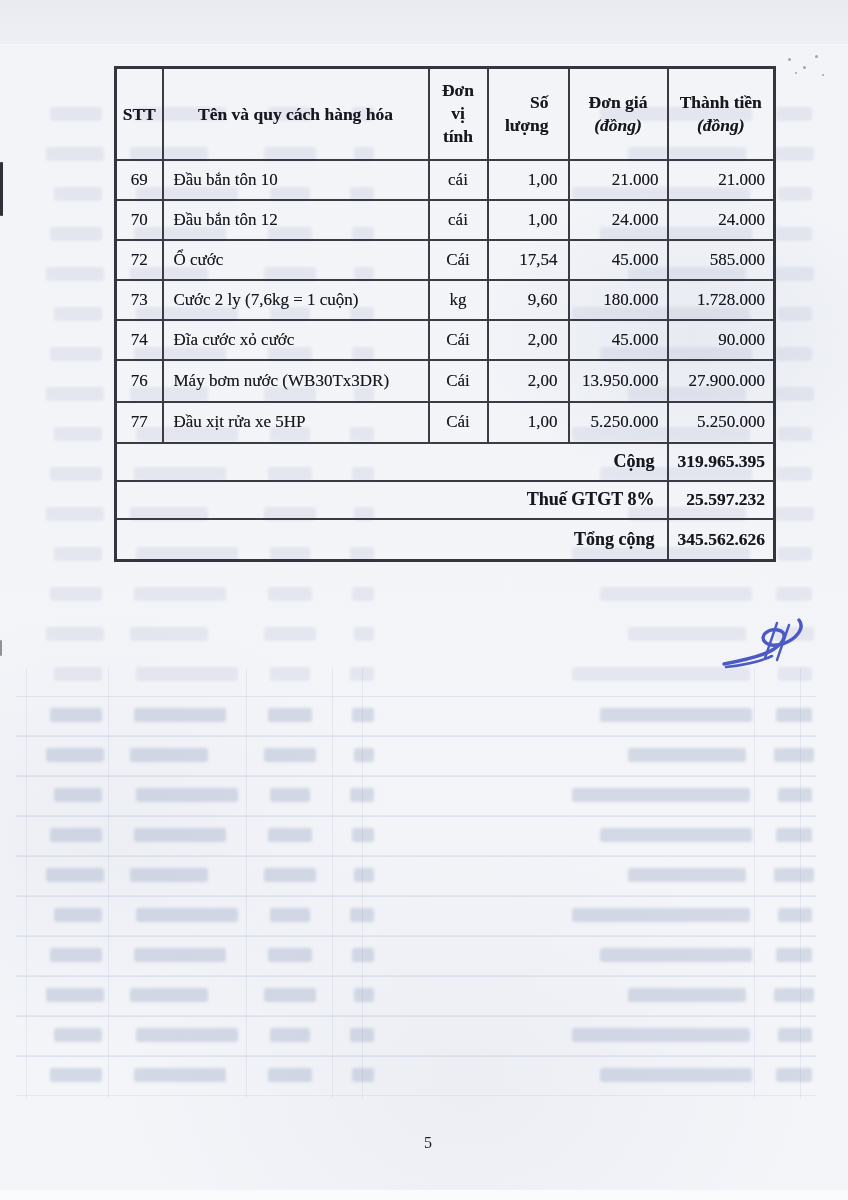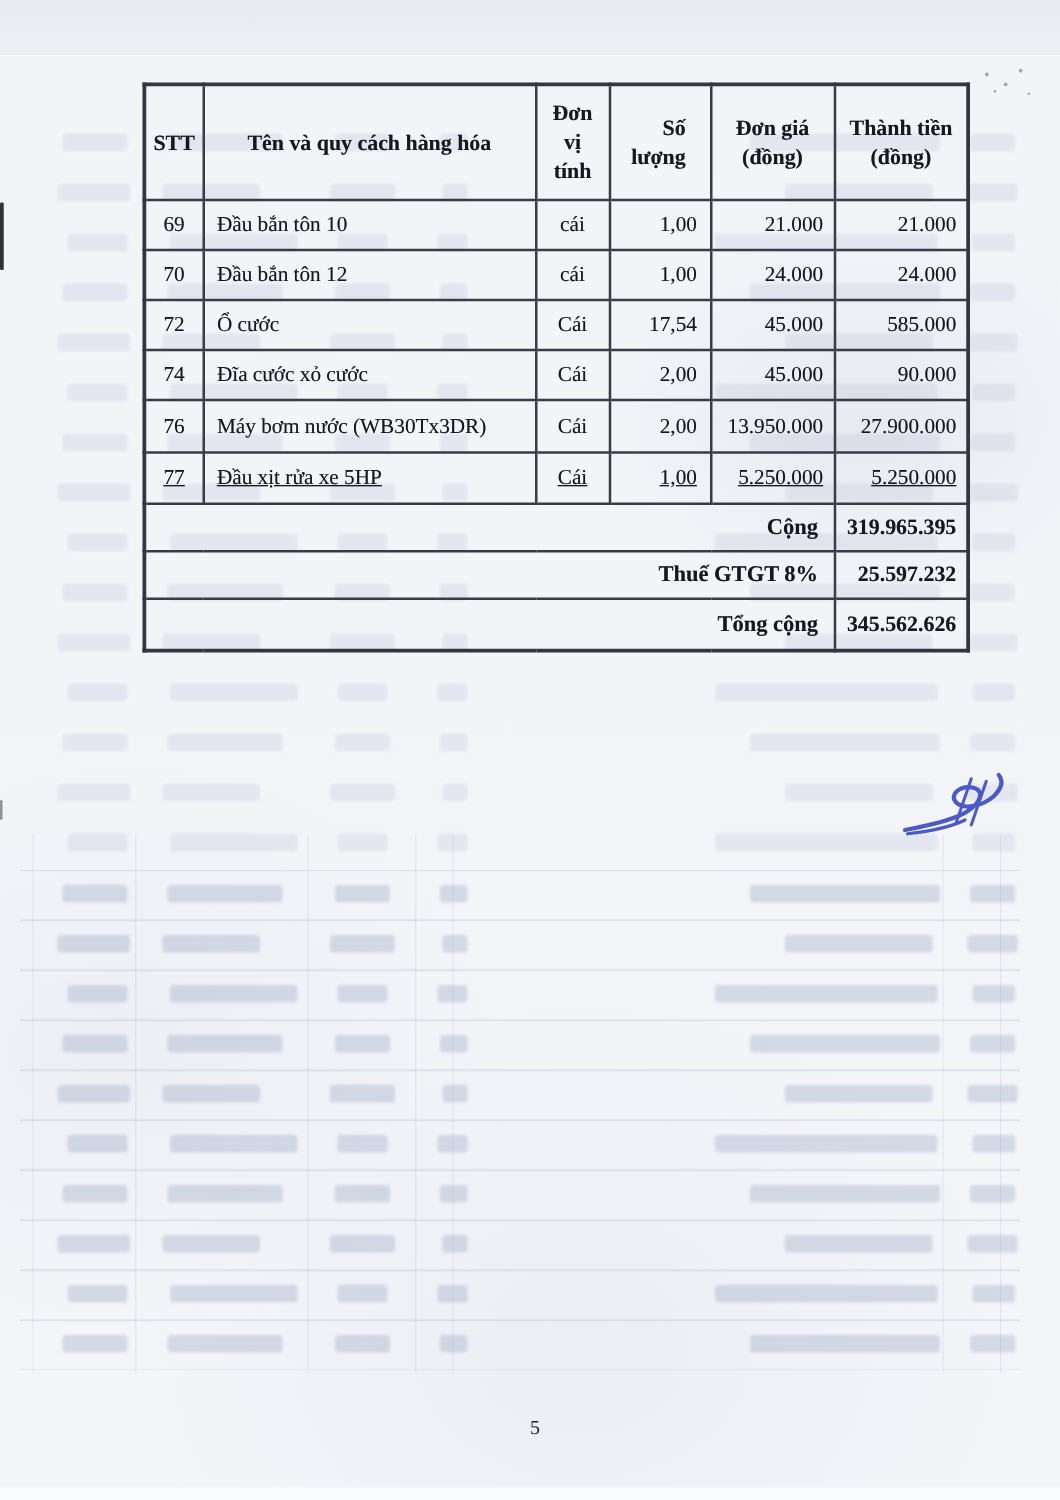--- a/index.html
+++ b/index.html
@@ -40,36 +40,36 @@
   table.items col.c-price{width:99px}
   table.items col.c-total{width:107px}
   table.items td,table.items th{
     border:2px solid #3b3b45;vertical-align:middle;
     text-shadow:0 0 .5px rgba(24,24,36,.5);
     overflow:hidden;
   }
   table.items{border:3px solid #35353f;}
   tr.hdr{height:92px;}
   tr.hdr th{font-weight:bold;text-align:center;line-height:1.32;font-size:17.5px;}
-  tr.hdr th .sub{display:block;}
+  tr.hdr th .sub{font-style:italic;display:block;}
   tr.hdr th .wrapbox{display:inline-block;vertical-align:middle;}
   th.h-unit .wrapbox{max-width:38px;}
   th.h-qty{text-align:right;padding-right:10px;}
   th.h-qty .wrapbox{max-width:50px;text-align:right;}
   tr.item{height:40px;}
   tr.item td.t-stt{text-align:center;}
   tr.item td.t-name{text-align:left;padding-left:10px;padding-right:6px;}
   tr.item td.t-unit{text-align:center;}
   tr.item td.t-qty{text-align:right;padding-right:10px;}
   tr.item td.t-price{text-align:right;padding-right:8px;}
   tr.item td.t-total{text-align:right;padding-right:8px;}
   tr.item.row-75{height:62px;}
   tr.item.row-75 td.t-name span{display:inline-block;max-width:214px;line-height:1.45;}
   tr.item.row-76{height:42px;}
-  tr.item.row-77{height:41px;text-decoration:underline;}
+  tr.item.row-77{height:41px;}
   tr.sum{height:38px;font-weight:bold;}
   tr.sum:last-child{height:42px;}
   tr.sum td.s-label{text-align:right;padding-right:12px;font-size:18px;}
   tr.sum td.s-amount{text-align:right;padding-right:8px;font-size:17.5px;}
   
   .signature{position:absolute;left:714px;top:604px;z-index:3;}
   .page-number{position:absolute;left:424px;top:1134px;z-index:2;font-size:16px;color:#20202a;}
 </style>
 </head>
 <body>
@@ -337,20 +337,28 @@
     <td class="t-total"><span>24.000</span></td>
   </tr>
       <tr class="item row-72">
     <td class="t-stt"><span>72</span></td>
     <td class="t-name"><span>Ổ cước</span></td>
     <td class="t-unit"><span>Cái</span></td>
     <td class="t-qty"><span>17,54</span></td>
     <td class="t-price"><span>45.000</span></td>
     <td class="t-total"><span>585.000</span></td>
   </tr>
+      <tr class="item row-73">
+    <td class="t-stt"><span>73</span></td>
+    <td class="t-name"><span>Cước 2 ly (7,6kg = 1 cuộn)</span></td>
+    <td class="t-unit"><span>kg</span></td>
+    <td class="t-qty"><span>9,60</span></td>
+    <td class="t-price"><span>180.000</span></td>
+    <td class="t-total"><span>1.728.000</span></td>
+  </tr>
       <tr class="item row-74">
     <td class="t-stt"><span>74</span></td>
     <td class="t-name"><span>Đĩa cước xỏ cước</span></td>
     <td class="t-unit"><span>Cái</span></td>
     <td class="t-qty"><span>2,00</span></td>
     <td class="t-price"><span>45.000</span></td>
     <td class="t-total"><span>90.000</span></td>
   </tr>
       <tr class="item row-76">
     <td class="t-stt"><span>76</span></td>

